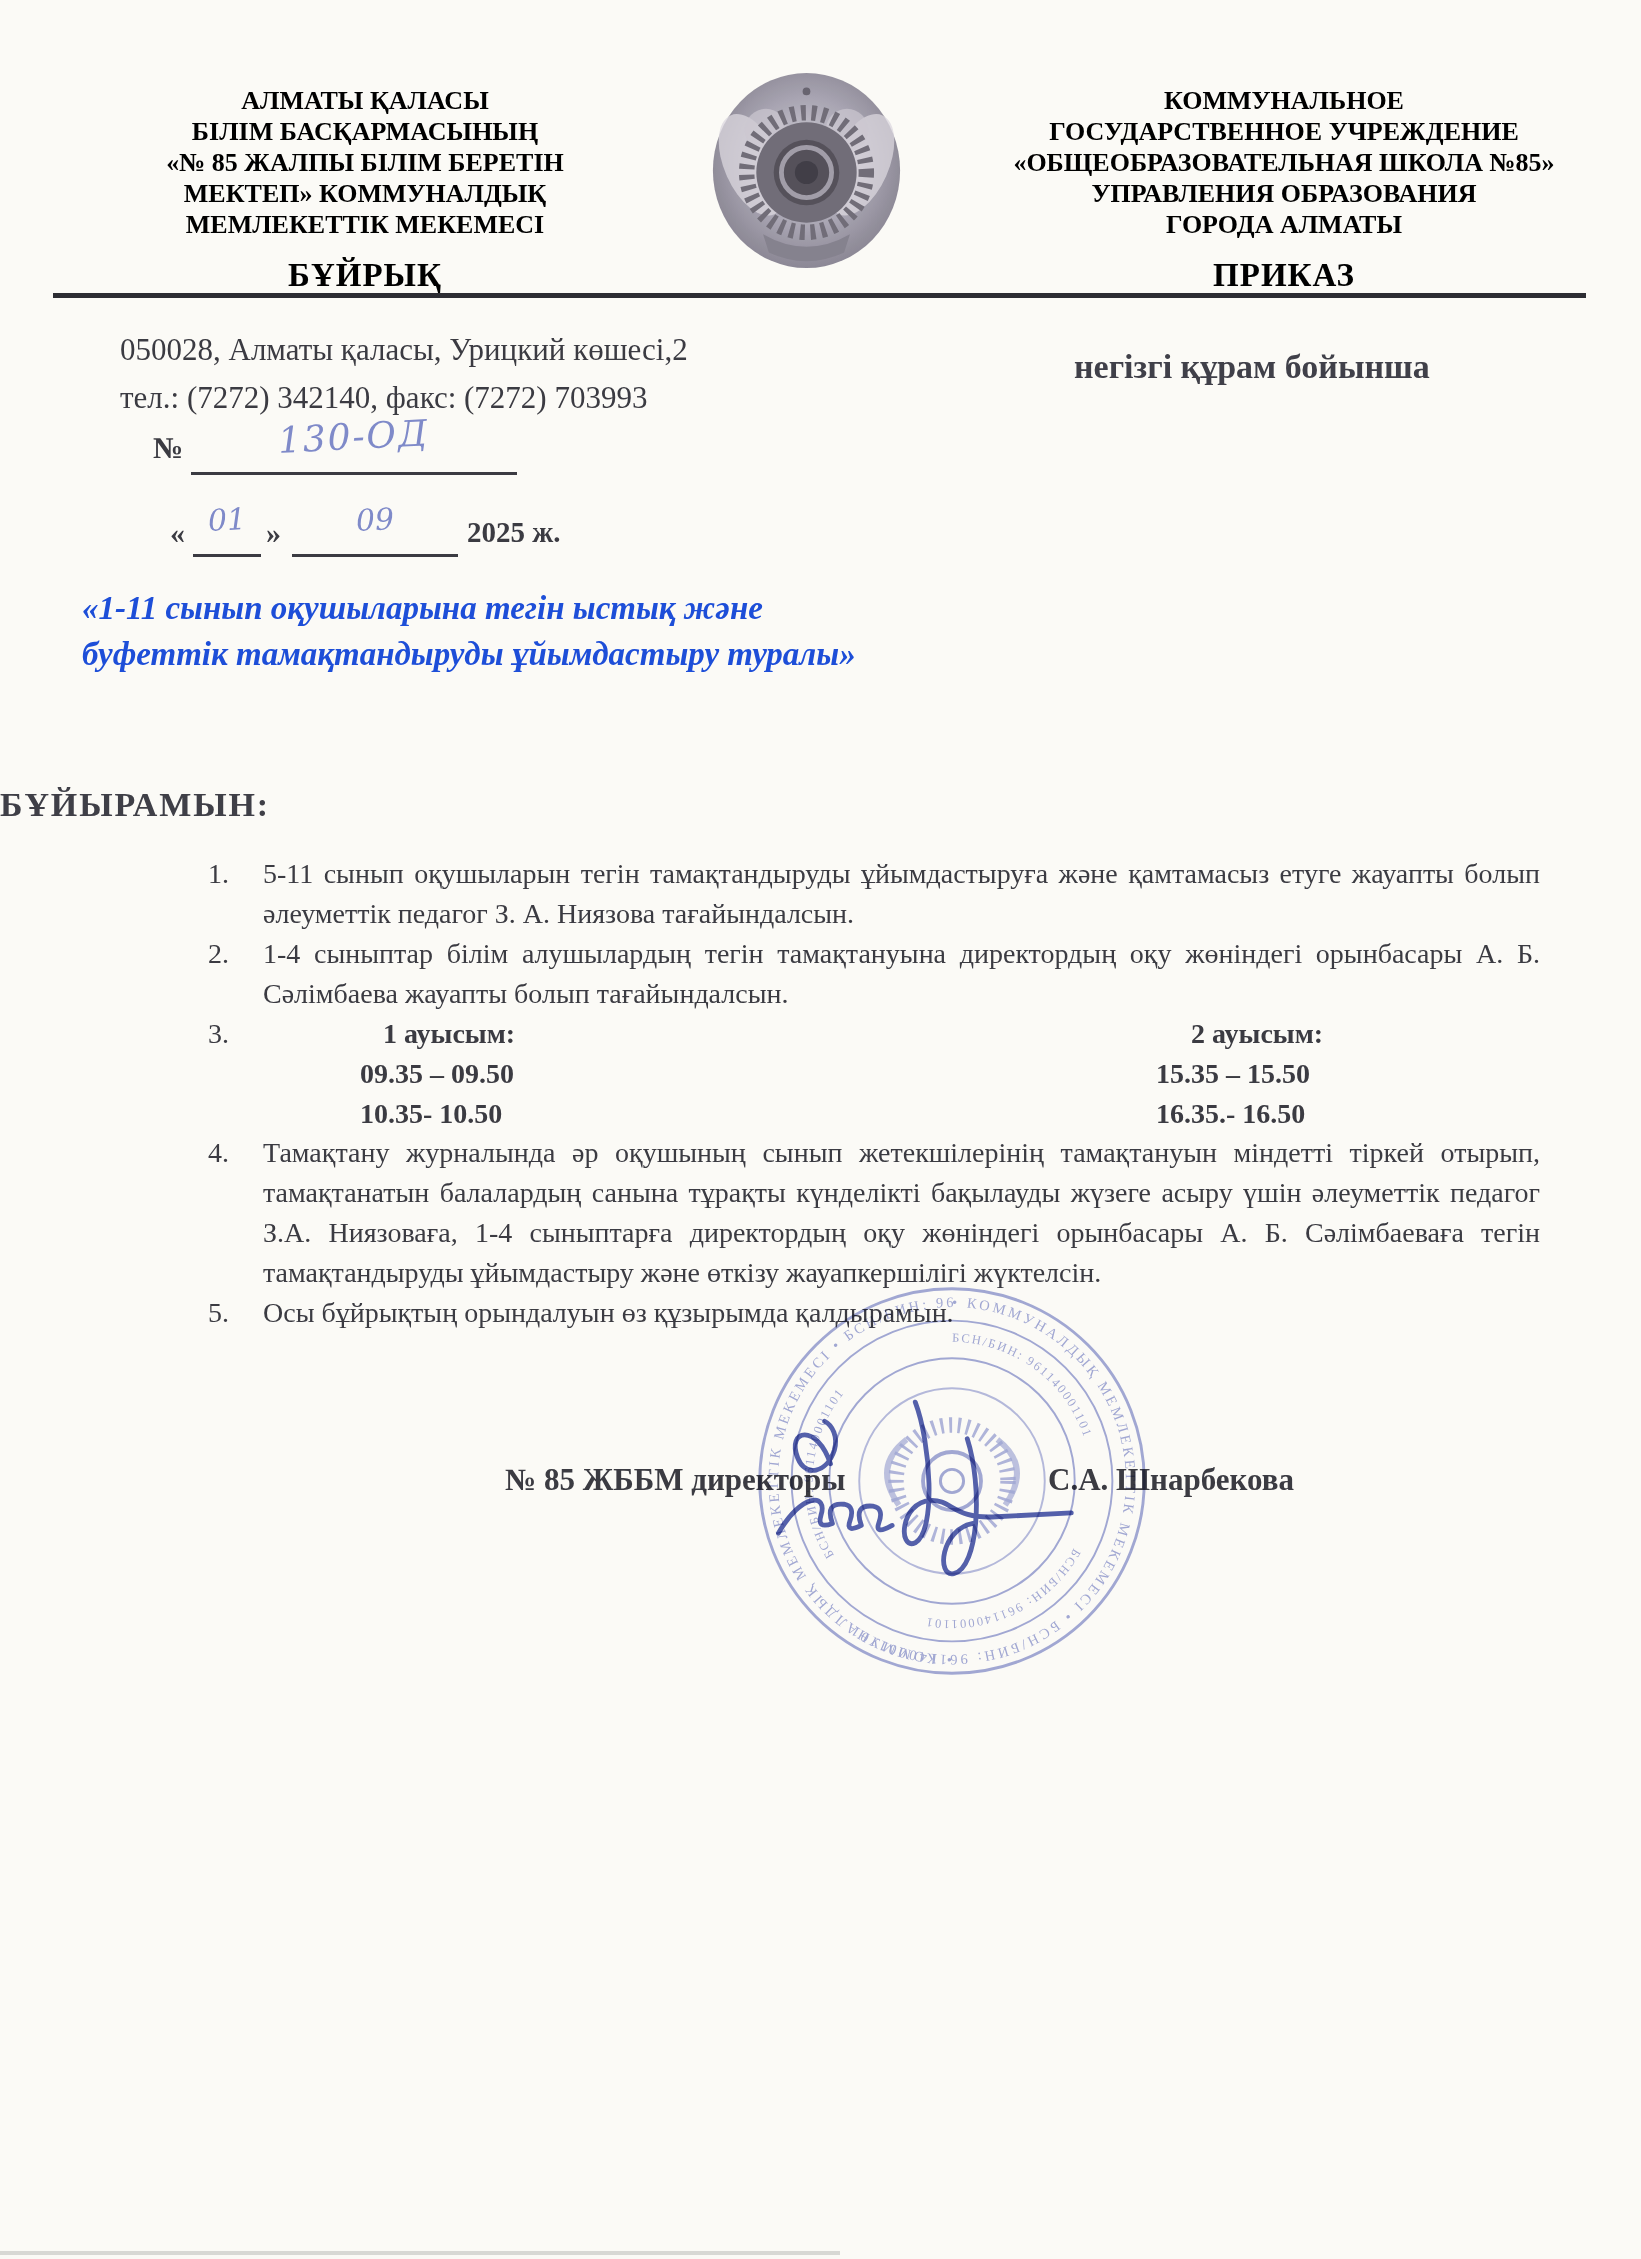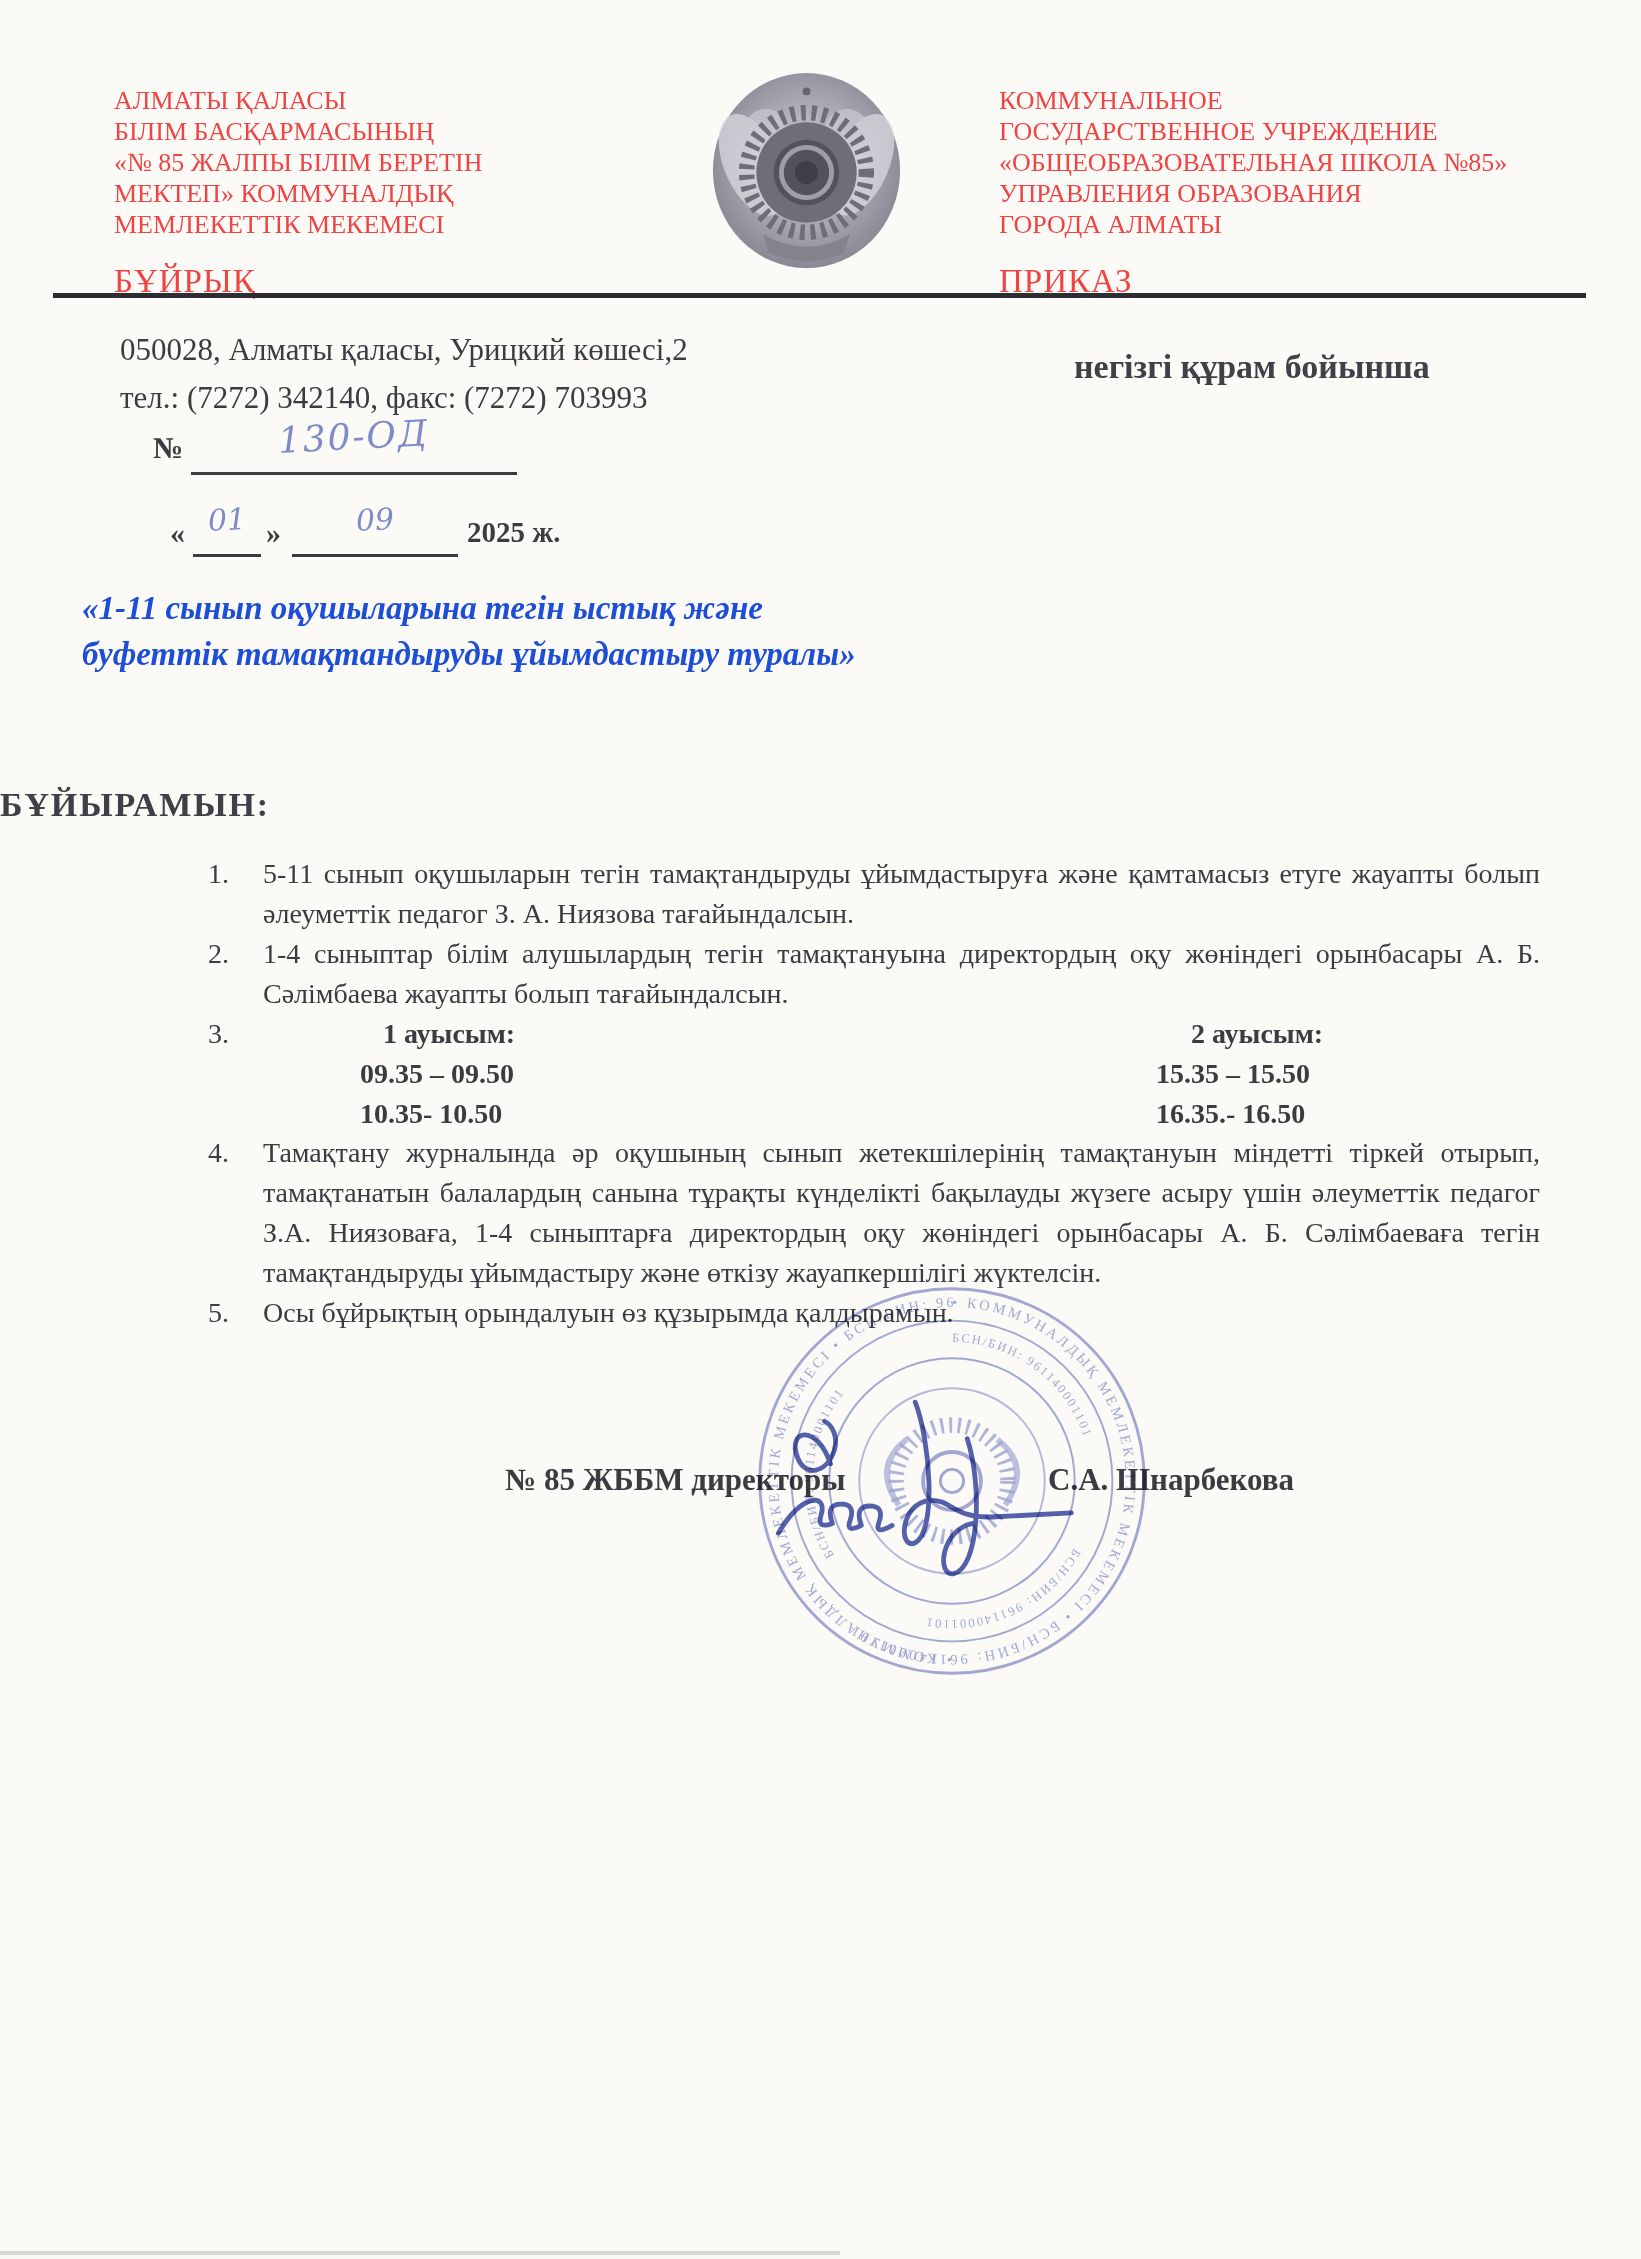--- a/index.html
+++ b/index.html
@@ -1,25 +1,25 @@
 <!DOCTYPE html>
 <html><head>
 <meta charset="utf-8">
 <style>
   html,body{margin:0;padding:0;background:#fbfaf6;}
   .page{
     position:relative;width:1641px;height:2259px;background:#fbfaf6;
     font-family:"Liberation Serif",serif;color:#3b3b42;overflow:hidden;
   }
   
-  .hdr-block{position:absolute;top:85px;font-weight:normal;
-    font-size:26px;line-height:31px;color:#ef4444;}
+  .hdr-block{position:absolute;top:85px;text-align:center;font-weight:bold;
+    font-size:26px;line-height:31px;color:#000000;}
   .hdr-left{left:114px;width:502px;}
   .hdr-right{left:999px;width:570px;}
-  .doc-type{font-size:33px;letter-spacing:1px;margin-top:26px;}
+  .doc-type{font-size:33px;letter-spacing:1px;margin-top:20px;}
   .emblem{position:absolute;left:710px;top:70px;width:193px;height:205px;
     filter:blur(0.4px);opacity:.93;}
   .rule{position:absolute;left:53px;top:293px;width:1533px;height:4.8px;background:#2d2d33;}
   
   .addr{position:absolute;left:120px;top:326px;font-size:31px;line-height:48px;}
   .staff-note{position:absolute;left:1074px;top:332px;font-size:34px;font-weight:bold;color:#404049;margin-top:16px;}
   .num-label{position:absolute;left:153px;top:431px;font-size:30px;font-weight:bold;}
   .blank{position:absolute;border-bottom:3.9px solid #3b3b42;text-align:center;}
   .num-blank{left:191px;top:406px;width:326px;height:66px;}
   .date-blank1{left:193px;top:490px;width:68px;height:64px;}

